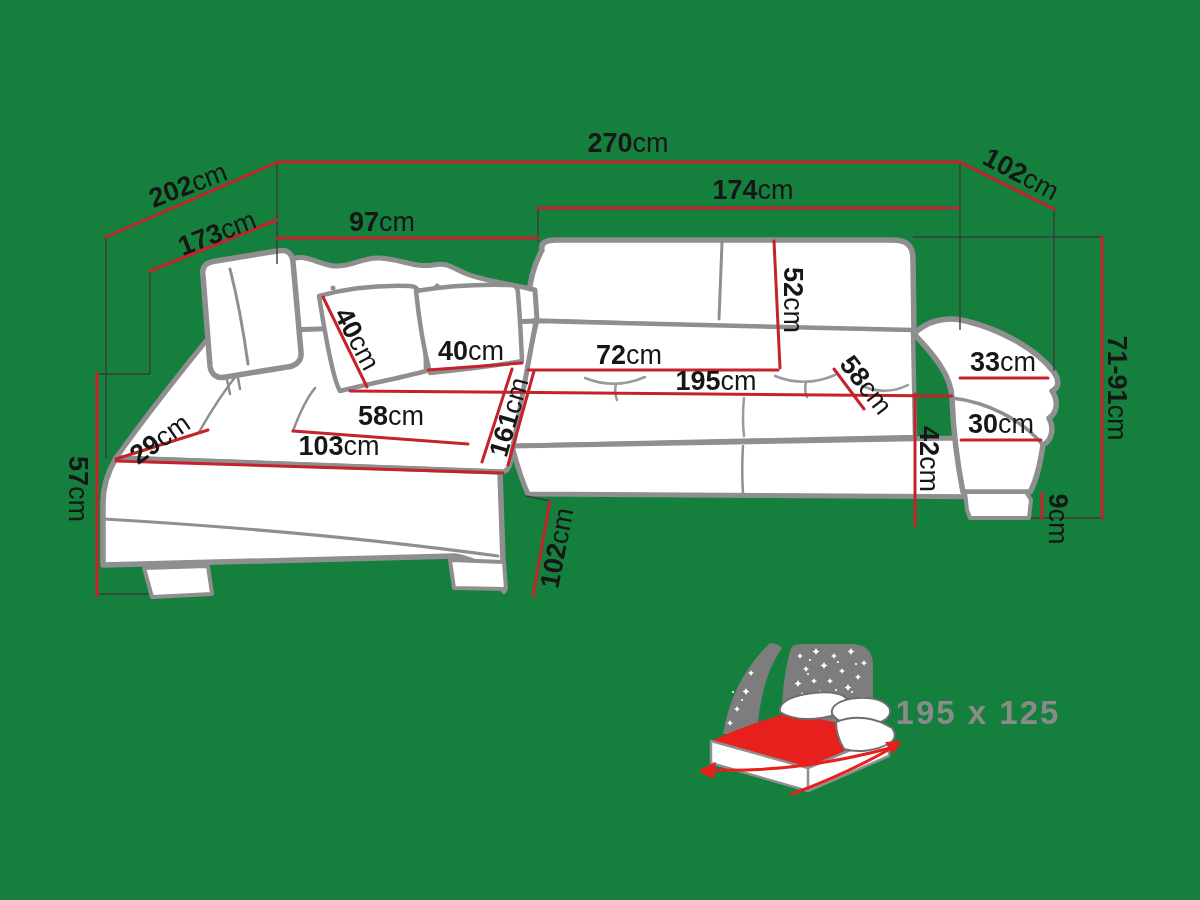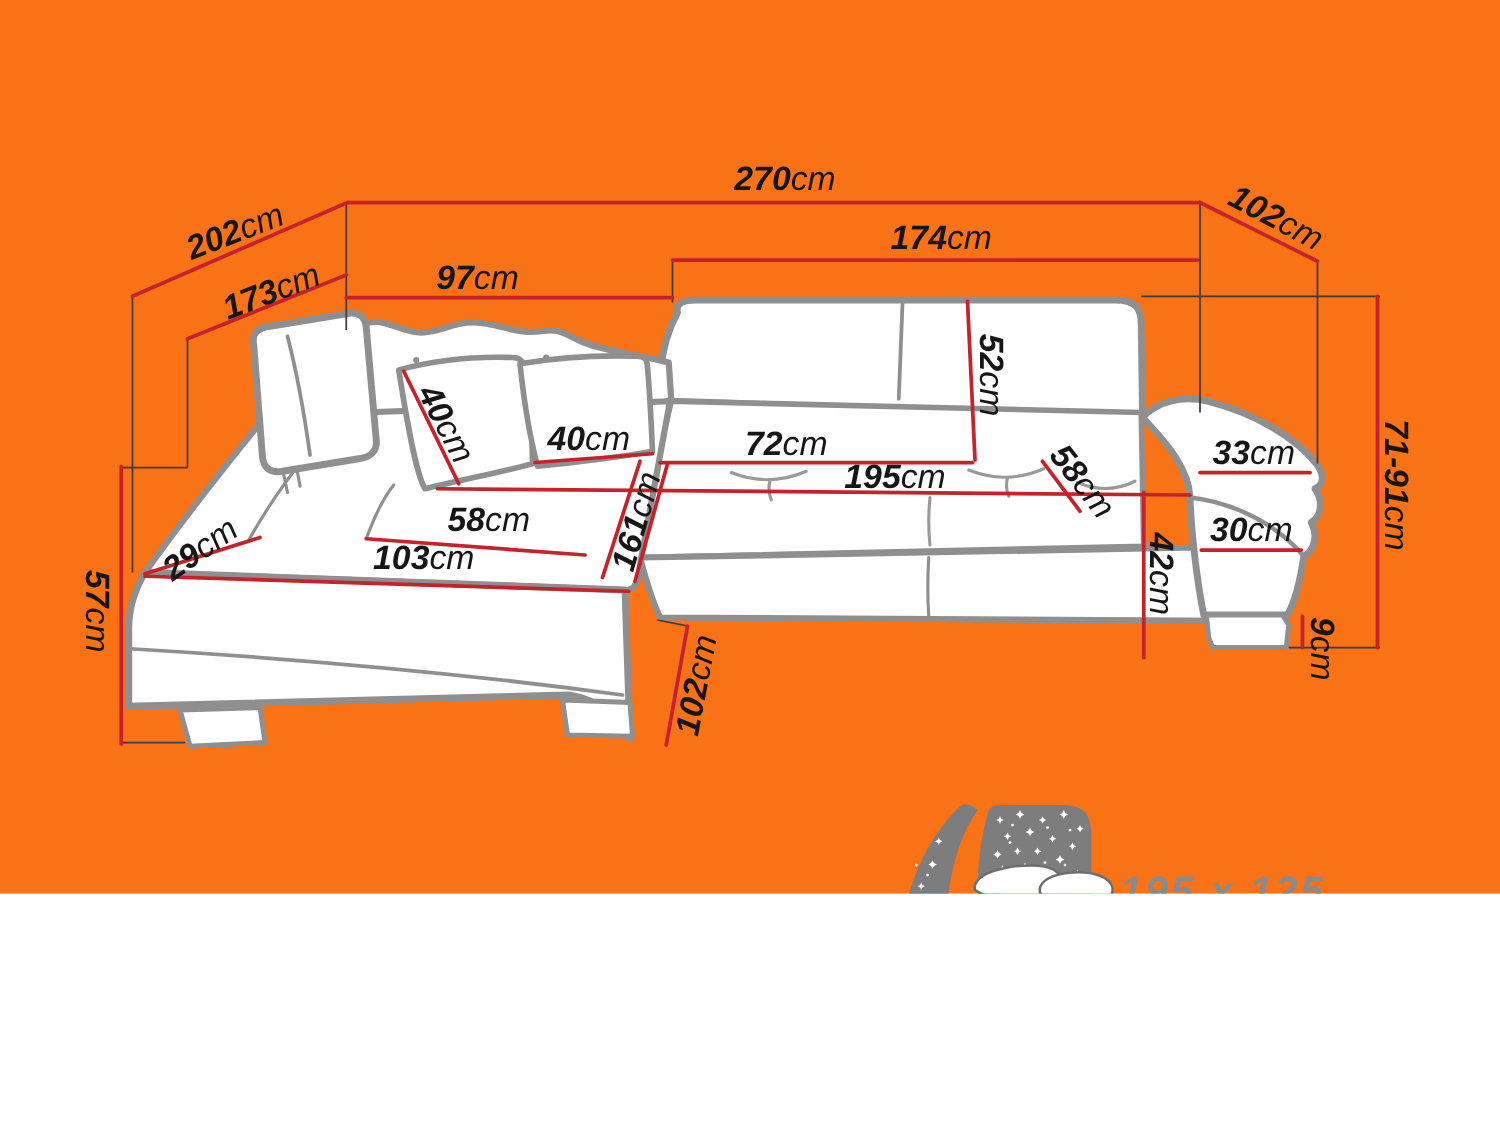--- a/index.html
+++ b/index.html
@@ -1,16 +1,16 @@
 <!DOCTYPE html>
 <html><head>
 <meta charset="utf-8">
 <style>
   html,body{margin:0;padding:0;background:#ffffff;}
-  #stage{position:relative;width:1200px;height:715px;background:#f97316;overflow:hidden;font-style:italic;}
+  #stage{position:relative;width:1200px;height:900px;background:#15803d;overflow:hidden;}
   svg{position:absolute;left:0;top:0;}
   text.dim{font-family:"Liberation Sans",sans-serif;font-size:27px;fill:#161616;
            text-anchor:middle;dominant-baseline:central;}
   text.dim .n{font-weight:700;}
   text.dim .u{font-weight:400;}
   text.bed-label{font-family:"Liberation Sans",sans-serif;font-size:33px;font-weight:700;
            fill:#8a8a8a;text-anchor:middle;dominant-baseline:central;letter-spacing:2px;}
   .outline{fill:#ffffff;stroke:#8f8f8f;stroke-linejoin:round;stroke-linecap:round;}
   .seam{fill:none;stroke:#8f8f8f;stroke-linecap:round;}
   .tuft{fill:none;stroke:#9a9a9a;stroke-width:2.5;stroke-linecap:round;}

